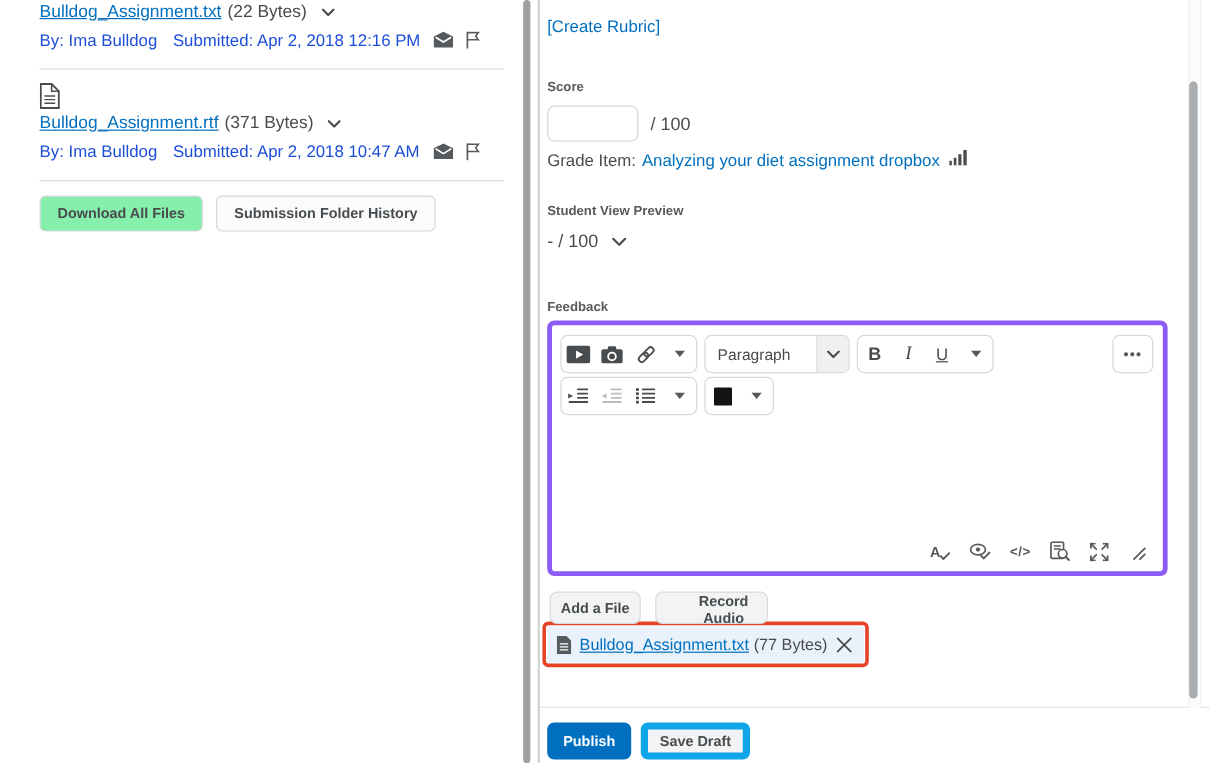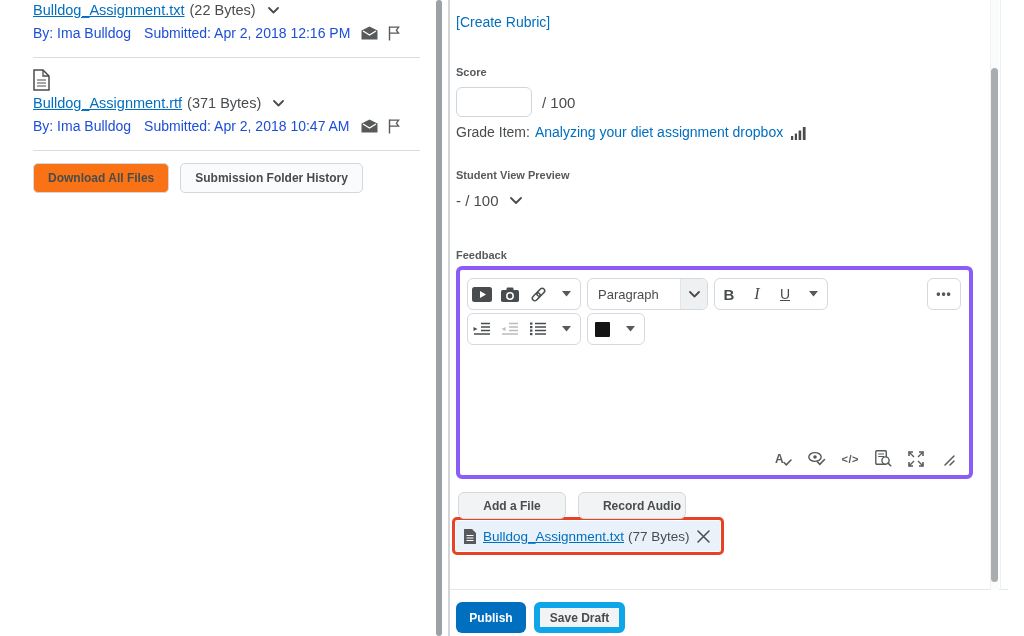--- a/index.html
+++ b/index.html
@@ -14,41 +14,41 @@
   .file-size { margin-left:5px; font-size:14.5px; color:#494c4e; }
   .chev { margin-left:12px; display:inline-flex; }
   .file-meta { display:flex; align-items:center; margin-top:7px; font-size:14px; color:#1d4ed8; }
   .meta-by { margin-right:13px; }
   .meta-icons { display:inline-flex; align-items:center; gap:10px; margin-left:11px; }
   .hr { height:1px; background:#d9dcde; margin:16px 0 0 0; width:387px; }
   .doc-icon-lg { margin-top:11px; height:22px; }
   .entry2-link { margin-top:2px; }
   .btn-row { display:flex; gap:11px; margin-top:12px; }
   .sec-btn { height:30px; padding:0 14px; border:1px solid #d4d8da; border-radius:5px;
-             background:#f97316; font-family:"Liberation Sans",sans-serif; font-size:12px;
+             background:#86efac; font-family:"Liberation Sans",sans-serif; font-size:12px;
              font-weight:bold; color:#494c4e; cursor:pointer; }
   .sec-btn.lighter { background:#fafbfc; }
 
   
   .left-scrollbar { position:absolute; left:436px; top:0; width:6px; height:636px; background:#9da1a4; border-radius:3px; }
   .panel-border { position:absolute; left:448px; top:0; width:2px; height:636px; background:#d2d6d8; }
   .right-scroll-track { position:absolute; left:990px; top:0; width:9px; height:590px; background:#fafbfb; border-left:1px solid #f0f1f2; }
   .right-scrollbar { position:absolute; left:991px; top:68px; width:7px; height:514px; background:#aaadaf; border-radius:4px; }
   .right-edge-line { position:absolute; left:1000px; top:0; width:1px; height:590px; background:#eef0f1; }
 
   
   .right-panel { position:absolute; left:450px; top:0; width:540px; padding-left:6px; }
   .create-rubric { display:inline-block; margin-top:14px; color:#006fbf; font-size:14px; text-decoration:none; }
   .small-lbl { font-size:11px; font-weight:bold; color:#565a5c; }
   .score-lbl { margin-top:35px; }
   .score-row { display:flex; align-items:center; margin-top:9px; }
   .score-input { width:76px; height:30px; border:1px solid #cfd6db; border-radius:6px; outline:none;
                  font-family:"Liberation Sans",sans-serif; font-size:14px; padding:0 8px; color:#494c4e; }
   .outof { margin-left:10px; font-size:15px; }
-  .grade-row { display:flex; align-items:flex-end; margin-top:7px; font-size:14px; }
+  .grade-row { display:flex; align-items:flex-start; margin-top:7px; font-size:14px; }
   .grade-link { color:#006fbf; text-decoration:none; margin-left:5px; }
   .bar-icon { margin-left:8px; display:inline-flex; align-items:flex-end; }
   .svp-lbl { margin-top:29px; }
   .svp-row { display:flex; align-items:center; margin-top:11px; font-size:15px; }
   .svp-row .chev { margin-left:11px; }
   .fb-lbl { margin-top:40px; }
 
   
   .editor { position:relative; margin-top:5px; width:517px; height:213px; background:#fff;
             border:4px solid #8b5cf6; border-radius:6px; }
@@ -73,22 +73,22 @@
              font-size:12px; font-weight:bold; letter-spacing:1px; color:#565a5c; cursor:pointer; }
   .editor-status { position:absolute; right:14px; bottom:8px; display:flex; align-items:center; gap:16px; }
   .st-icon { display:inline-flex; cursor:pointer; }
   .code-txt { font-size:11px; font-weight:bold; color:#565a5c; letter-spacing:0.5px; }
 
   
   .attach-btns { display:flex; gap:12px; margin-top:13px; margin-left:2px; }
   .attach-btn { height:27px; border:1px solid #d6d9db; border-radius:6px; background:#f1f3f4;
                 font-family:"Liberation Sans",sans-serif; font-size:12px; font-weight:bold;
                 color:#494c4e; cursor:pointer; }
-  .attach-btn.add { width:108px; }
-  .attach-btn.rec { width:108px;padding-left:20px; }
+  .attach-btn.add { width:76px; }
+  .attach-btn.rec { width:94px;padding-left:20px; }
   .attach-highlight { margin-left:-4px; margin-top:-2px; width:272px; height:38px;
                       border:3px solid #e64226; border-radius:5px; background:#fff; padding:1px; }
   .attach-row { height:30px; background:#e9f2fb; display:flex; align-items:center; padding:0 10px 0 8px; }
   .attach-link { margin-left:7px; color:#006fbf; text-decoration:underline; font-size:13.5px; }
   .attach-size { margin-left:4px; font-size:13.5px; color:#494c4e; }
   .attach-x { margin-left:auto; display:inline-flex; cursor:pointer; }
 
   
   .bottom-divider { position:absolute; left:450px; top:589px; width:558px; height:1px; background:#e4e7e9; }
   .action-row { position:absolute; left:456px; top:602px; display:flex; gap:8px; }

